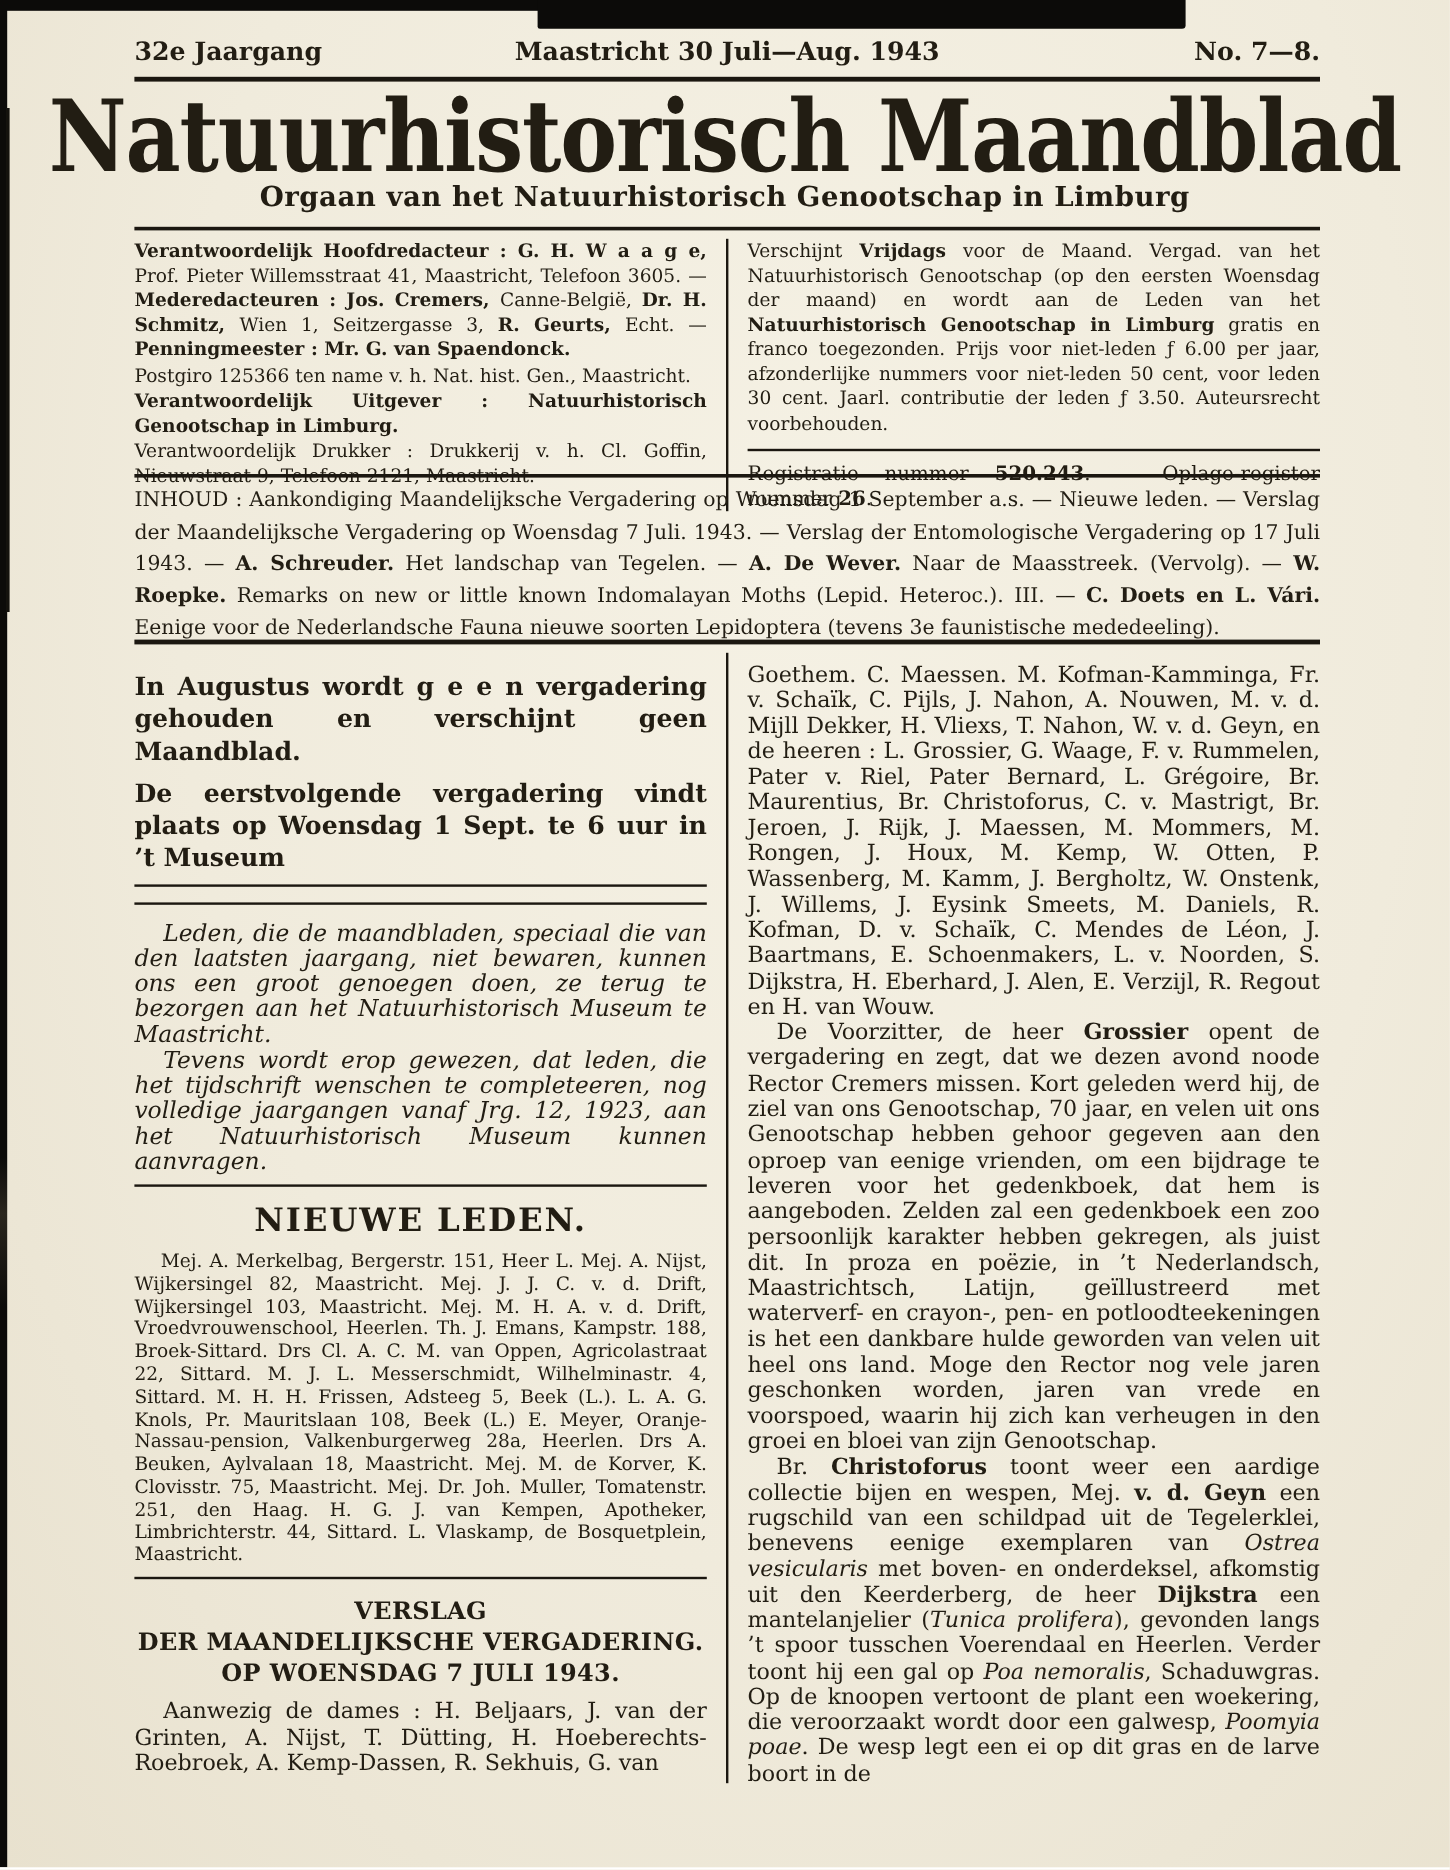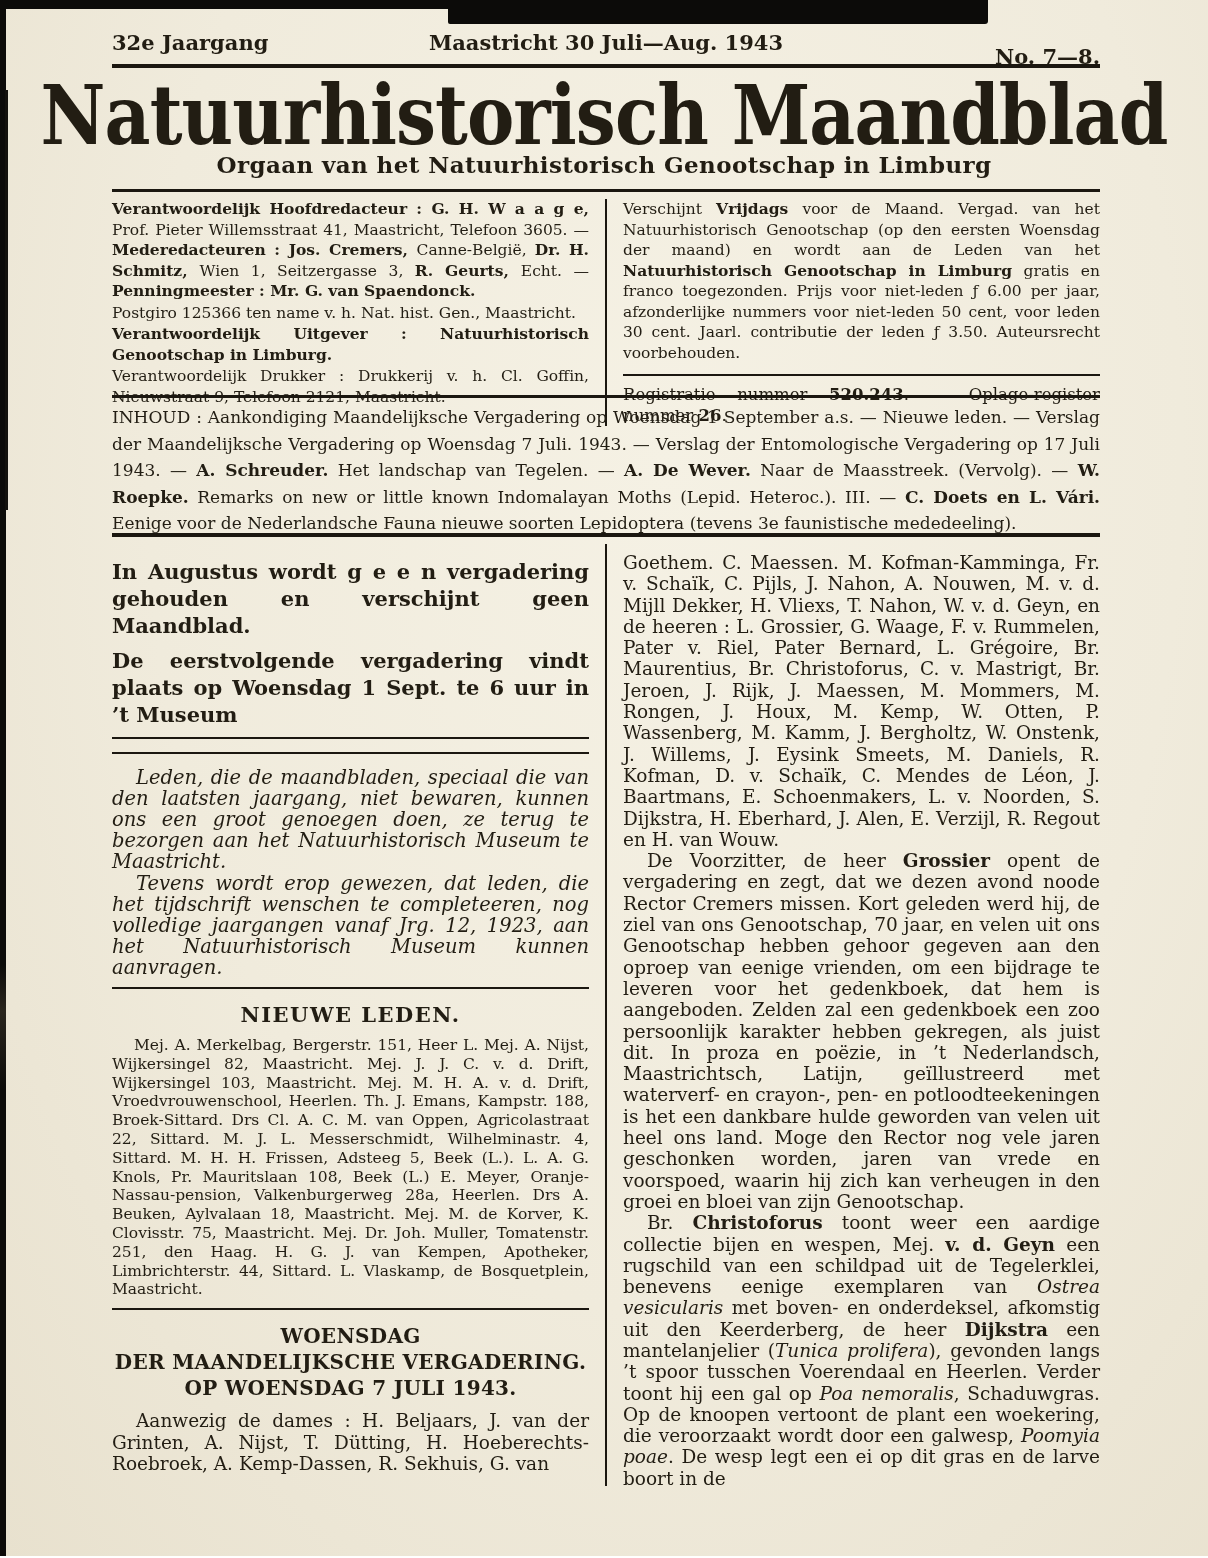--- a/index.html
+++ b/index.html
@@ -20,21 +20,21 @@
   .scan-top-b { position:absolute; top:0; left:448px; width:540px; height:24px; background:#0c0b09; border-radius:0 0 3px 2px; }
   .scan-left  { position:absolute; top:0; left:0; width:6px; height:100%;
                 background:linear-gradient(to bottom,#0c0b09 0%,#0c0b09 62%,#2a261e 65%,#0c0b09 70%,#0c0b09 100%); }
   .scan-left2 { position:absolute; top:90px; left:5px; width:3px; height:420px; background:#14120d; }
 
   .rule { position:absolute; left:112px; width:988px; background:#1b1710; }
 
   .header-row { position:absolute; top:30px; left:112px; width:988px; height:30px; font-weight:bold; font-size:21px; }
   .header-vol { position:absolute; left:0; top:0; }
   .header-date { position:absolute; left:0; top:0; width:100%; text-align:center; }
-  .header-no { position:absolute; right:0; top:14px; }
+  .header-no { position:absolute; right:0; top:0; }
 
   .title { position:absolute; top:70px; left:0; width:100%; text-align:center;
            font-weight:bold; font-size:74px; line-height:80px; letter-spacing:-1px;
            white-space:nowrap; transform:scale(0.96,1.12); transform-origin:center top; }
   .subtitle { position:absolute; top:151px; left:0; width:100%; text-align:center;
               font-weight:bold; font-size:23px; letter-spacing:0.4px; }
 
   .masthead { position:absolute; top:199px; left:112px; width:988px; display:flex; }
   .m-col { width:477px; font-size:15.5px; line-height:20.5px; text-align:justify; }
   .m-div { width:2px; background:#1b1710; margin:0 16px; }
@@ -50,21 +50,21 @@
   .col-div { width:2px; background:#1b1710; margin:-8px 16px 0; height:942px; }
   .col-right { width:477px; font-size:18.5px; line-height:21.3px; text-align:justify; }
   .col-right p.indent { text-indent:24px; }
 
   .announce { font-weight:bold; font-size:21px; line-height:27px; text-align:justify; padding-top:6px; }
   .announce p + p { margin-top:8px; }
   .sep { height:2px; background:#1b1710; margin:9px 0 13px; }
   .notice { font-style:italic; font-size:19.5px; line-height:21px; text-align:justify; }
   .notice p { text-indent:24px; }
   .notice p + p { margin-top:1px; }
-  .nl-heading { text-align:center; font-weight:bold; font-size:21px; letter-spacing:1.5px; margin:12px 0 9px; }
+  .nl-heading { text-align:center; font-weight:bold; font-size:27px; letter-spacing:1.5px; margin:12px 0 9px; }
   .members { font-size:15.5px; line-height:18.8px; text-align:justify; text-indent:22px; }
   .verslag-heading { text-align:center; font-weight:bold; font-size:20px; line-height:26px; margin:10px 0 9px; letter-spacing:0.3px; }
   .attendees { font-size:18.5px; line-height:21.5px; text-align:justify; text-indent:24px; }
 </style>
 </head>
 <body>
 
 <div class="page">
 
   <div class="scan-top-a"></div>
@@ -117,21 +117,21 @@
         <p>Leden, die de maandbladen, speciaal die van den laatsten jaargang, niet bewaren, kunnen ons een groot genoegen doen, ze terug te bezorgen aan het Natuurhistorisch Museum te Maastricht.</p>
         <p>Tevens wordt erop gewezen, dat leden, die het tijdschrift wenschen te completeeren, nog volledige jaargangen vanaf Jrg. 12, 1923, aan het Natuurhistorisch Museum kunnen aanvragen.</p>
       </div>
       <div class="sep"></div>
 
       <div class="nl-heading">NIEUWE LEDEN.</div>
       <p class="members">Mej. A. Merkelbag, Bergerstr. 151, Heer L. Mej. A. Nijst, Wijkersingel 82, Maastricht. Mej. J. J. C. v. d. Drift, Wijkersingel 103, Maastricht. Mej. M. H. A. v. d. Drift, Vroedvrouwenschool, Heerlen. Th. J. Emans, Kampstr. 188, Broek-Sittard. Drs Cl. A. C. M. van Oppen, Agricolastraat 22, Sittard. M. J. L. Messerschmidt, Wilhelminastr. 4, Sittard. M. H. H. Frissen, Adsteeg 5, Beek (L.). L. A. G. Knols, Pr. Mauritslaan 108, Beek (L.) E. Meyer, Oranje-Nassau-pension, Valkenburgerweg 28a, Heerlen. Drs A. Beuken, Aylvalaan 18, Maastricht. Mej. M. de Korver, K. Clovisstr. 75, Maastricht. Mej. Dr. Joh. Muller, Tomatenstr. 251, den Haag. H. G. J. van Kempen, Apotheker, Limbrichterstr. 44, Sittard. L. Vlaskamp, de Bosquetplein, Maastricht.</p>
       <div class="sep"></div>
 
       <div class="verslag-heading">
-        <div>WOENSDAG</div>
+        <div>VERSLAG</div>
         <div>DER MAANDELIJKSCHE VERGADERING.</div>
         <div>OP WOENSDAG 7 JULI 1943.</div>
       </div>
       <p class="attendees">Aanwezig de dames : H. Beljaars, J. van der Grinten, A. Nijst, T. Dütting, H. Hoeberechts-Roebroek, A. Kemp-Dassen, R. Sekhuis, G. van</p>
     </div>
 
     <div class="col-div"></div>
 
     <div class="col-right">
       <p>Goethem. C. Maessen. M. Kofman-Kamminga, Fr. v. Schaïk, C. Pijls, J. Nahon, A. Nouwen, M. v. d. Mijll Dekker, H. Vliexs, T. Nahon, W. v. d. Geyn, en de heeren : L. Grossier, G. Waage, F. v. Rummelen, Pater v. Riel, Pater Bernard, L. Grégoire, Br. Maurentius, Br. Christoforus, C. v. Mastrigt, Br. Jeroen, J. Rijk, J. Maessen, M. Mommers, M. Rongen, J. Houx, M. Kemp, W. Otten, P. Wassenberg, M. Kamm, J. Bergholtz, W. Onstenk, J. Willems, J. Eysink Smeets, M. Daniels, R. Kofman, D. v. Schaïk, C. Mendes de Léon, J. Baartmans, E. Schoenmakers, L. v. Noorden, S. Dijkstra, H. Eberhard, J. Alen, E. Verzijl, R. Regout en H. van Wouw.</p>

